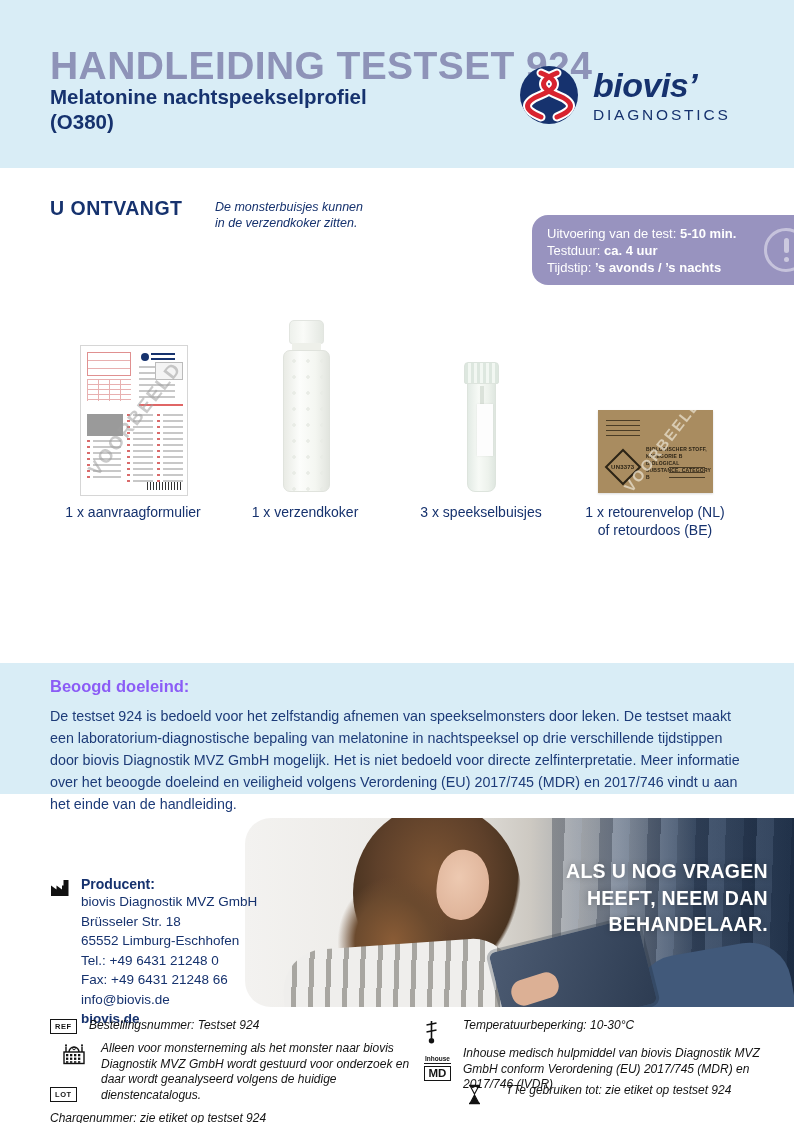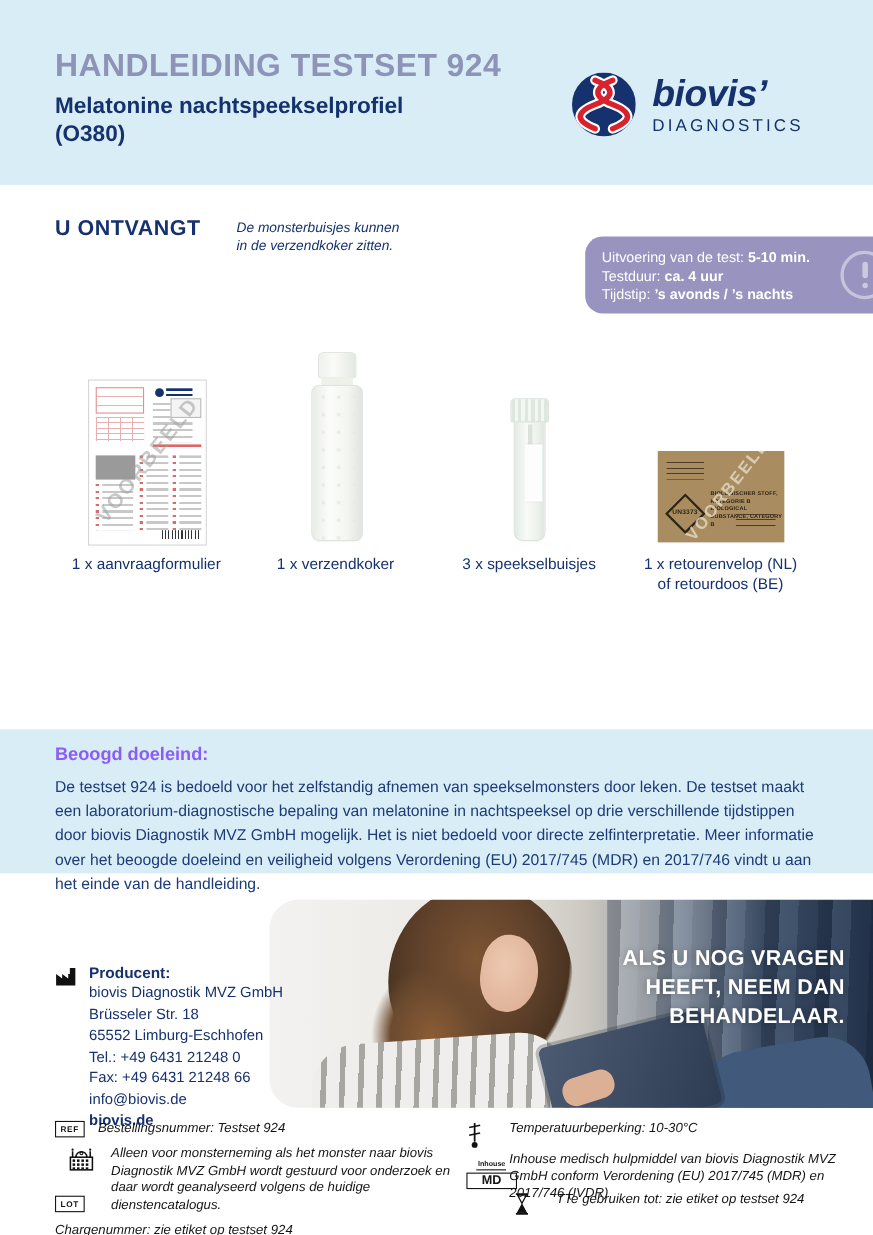--- a/index.html
+++ b/index.html
@@ -5,21 +5,21 @@
   * { margin:0; padding:0; box-sizing:border-box; }
   html,body { width:794px; height:1123px; }
   body {
     font-family: "Liberation Sans","DejaVu Sans",sans-serif;
     background:#ffffff; position:relative; overflow:hidden;
     color:#1d3b78;
   }
 
   
   .header-band { position:absolute; top:0; left:0; width:794px; height:168px; background:#d9edf6; }
-  .h-title { position:absolute; left:50px; top:44px; font-size:29px; font-weight:bold; color:#8e93b8; letter-spacing:.4px; }
+  .h-title { position:absolute; left:50px; top:44px; font-size:39px; font-weight:bold; color:#8e93b8; letter-spacing:.4px; }
   .h-sub { position:absolute; left:50px; top:84px; font-size:20.5px; font-weight:bold; color:#16326e; line-height:25px; }
   .logo { position:absolute; left:520px; top:66px; display:flex; align-items:flex-start; gap:15px; }
   .logo-text .logo-name { font-size:34px; font-weight:bold; font-style:italic; color:#16326e; letter-spacing:-.5px; }
   .logo-text .logo-tag { font-size:15.5px; letter-spacing:2.8px; color:#16326e; margin-top:1px; }
 
   
   .receive-h { position:absolute; left:50px; top:197px; font-size:19.5px; font-weight:bold; color:#16326e; letter-spacing:.5px; }
   .receive-note { position:absolute; left:215px; top:199px; font-size:12.5px; font-style:italic; font-weight:500; color:#16326e; line-height:16px; }
 
   
@@ -134,21 +134,21 @@
   .prod-line { font-size:13.5px; line-height:19.5px; }
   .prod-web { font-size:13.5px; font-weight:bold; line-height:19.5px; }
 
   
   .fnrow { position:absolute; display:flex; gap:9px; color:#141414; }
   .fn-ico { width:30px; flex-shrink:0; display:flex; justify-content:flex-start; padding-top:1px; }
   .fn-tx { font-size:12px; line-height:15.5px;font-style:italic; }
   .boxlbl { display:inline-block; border:1.2px solid #141414; font-size:7.5px; font-weight:bold; letter-spacing:.6px; padding:2px 4px; }
   .mdwrap { text-align:center; }
   .md-top { font-size:6.5px; font-weight:bold; border-bottom:1px solid #141414; display:inline-block; padding:0 1px 1px; }
-  .md-box { border:1.6px solid #141414; font-size:11.5px; font-weight:bold; padding:0 13px 1px; margin-top:1px; }
+  .md-box { border:1.6px solid #141414; font-size:11.5px; font-weight:bold; padding:0 3px 1px; margin-top:1px; }
 
   .r-l1 { left:50px; top:1018px; width:355px; }
   .r-l2 { left:62px; top:1041px; width:368px; }
   .r-l3 { left:50px; top:1086px; width:355px;flex-direction:column; }
   .r-r1 { left:424px; top:1018px; width:350px; }
   .r-r2 { left:424px; top:1046px; width:358px; }
   .r-r3 { left:424px; top:1083px; width:350px;justify-content:center; }
 </style>
 </head>
 <body>

